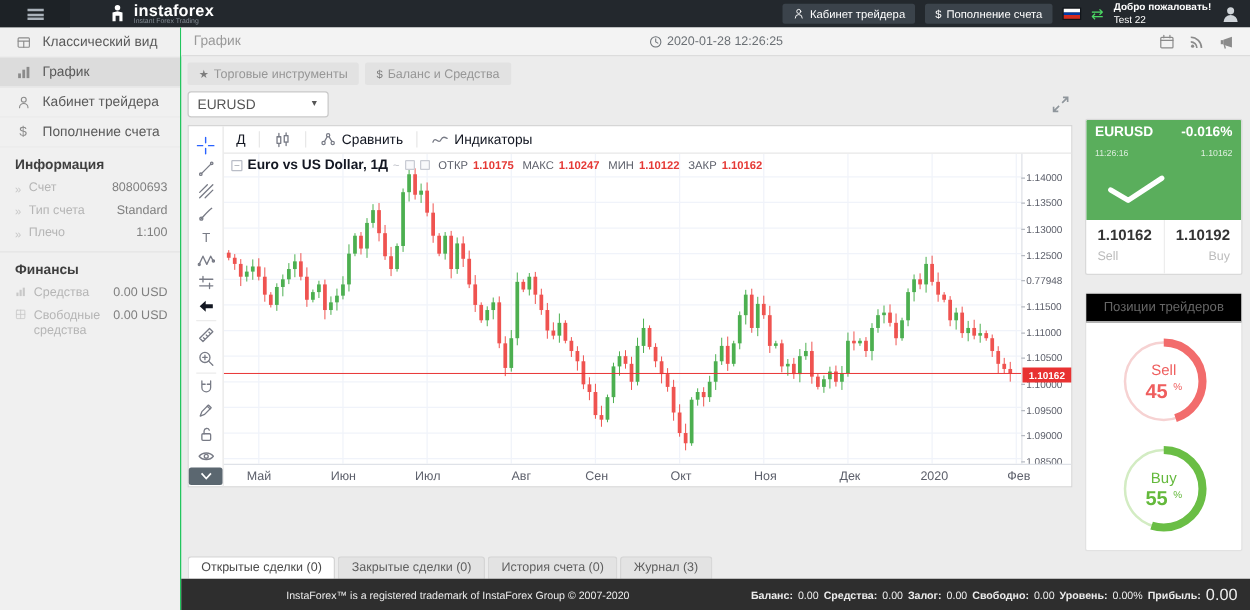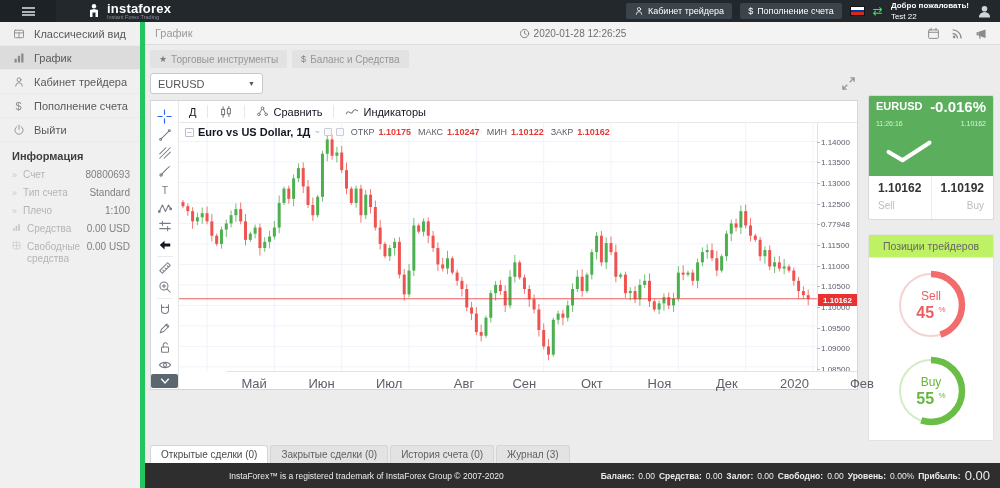--- a/index.html
+++ b/index.html
@@ -22,21 +22,21 @@
   .swap { color:#4cd964; font-size:12px; line-height:12px; cursor:pointer; }
   .welcome { text-align:left; line-height:8px; }
   .welcome b { color:#fff; font-size:8px; display:block; }
   .welcome span { color:#fff; font-size:8px; }
   .avatar { width:15px; height:15px; cursor:pointer; }
 
   
   .body-row { flex:1; display:flex; min-height:0; }
 
   
-  .sb { width:145px; flex:0 0 145px; background:#f0f0f0; border-right:5px solid #22c55e; font-size:11px; }
+  .sb { width:145px; flex:0 0 145px; background:#f0f0f0; border-right:1px solid #22c55e; font-size:11px; }
   .sb-item { height:24px; display:flex; align-items:center; gap:9px; padding-left:12px; color:#5a5a5a; border-bottom:1px solid #eaeaea; cursor:pointer; }
   .sb-item.active { background:#dcdcdc; }
   .sb-item .mi { width:13px; display:flex; justify-content:center; color:#8b8b8b; }
   .sb-sec { padding:8px 12px 4px; font-weight:bold; color:#3f3f3f; font-size:11px; }
   .sb-row { display:flex; align-items:flex-start; padding:3px 10px 3px 12px; font-size:10px; color:#b5b5b5; line-height:12px; }
   .sb-row .chev { color:#c8c8c8; font-size:9px; margin-right:6px; }
   .sb-row .lbl { flex:1; }
   .sb-row .val { color:#7f7f7f; text-align:right; white-space:nowrap; }
 
   
@@ -77,47 +77,47 @@
   .legend .coll { width:9px; height:9px; border:1px solid #b9bdc7; color:#9aa0aa; font-size:8px; line-height:7px; text-align:center; border-radius:1px; cursor:pointer; }
   .legend .ttl { font-size:11px; font-weight:bold; color:#131722; }
   .legend .tld { color:#b2b5be; font-size:9px; }
   .legend .sq { width:8px; height:8px; border:1px solid #c9ccd4; border-radius:1px; background:#f8f9fb; cursor:pointer; }
   .legend .ol { font-size:9px; color:#5d606b; margin-left:3px; }
   .legend .ov { font-size:9px; color:#e53935; font-weight:bold; }
   .y-axis { width:40px; flex:0 0 40px; border-left:1px solid #dfe2e8; position:relative; font-size:8px; color:#5d606b; }
   .y-tick { position:absolute; left:3px; }
   .y-tick:before { content:""; position:absolute; left:-4px; top:4px; width:3px; height:1px; background:#b6bac2; }
   .price-tag { position:absolute; left:0; width:39px; background:#e83232; color:#fff; font-size:8px; font-weight:bold; text-align:center; padding:1.5px 0; }
-  .x-axis { height:18px; flex:0 0 18px; border-top:1px solid #dfe2e8; position:relative; font-size:13px; color:#5d606b;margin-left:47px; }
+  .x-axis { height:18px; flex:0 0 18px; border-top:1px solid #dfe2e8; position:relative; font-size:10px; color:#5d606b; }
   .x-lab { position:absolute; top:4px; transform:translateX(-50%); }
 
   
   .tabs { margin-top:auto; display:flex; gap:2px; }
   .tab { height:18px; display:flex; align-items:center; padding:0 10px; font-size:10px; color:#5f5f5f; background:#e3e3e3; border:1px solid #d5d5d5; border-bottom:none; border-radius:3px 3px 0 0; cursor:pointer; }
   .tab.active { background:#fff; color:#4a4a4a; }
 
   
   .rp { width:138px; flex:0 0 138px; padding:50px 6px 0 6px; }
   .quote-card { border-radius:2px; overflow:hidden; border:1px solid #d9d9d9; background:#fff; }
   .q-head { background:#5aae5c; padding:5px 7px 2px; display:flex; justify-content:space-between; }
   .q-head .l b { color:#fff; font-size:11px; display:block; line-height:11px; }
   .q-head .l span { color:rgba(255,255,255,.78); font-size:7px; }
   .q-head .r { text-align:right; }
-  .q-head .r b { color:#fff; font-size:15px; display:block; line-height:11px; }
+  .q-head .r b { color:#fff; font-size:11px; display:block; line-height:11px; }
   .q-head .r span { color:rgba(255,255,255,.82); font-size:7px; }
   .q-check { background:#5aae5c; padding:6px 0 12px; display:flex; justify-content:flex-start; padding-left:14px; }
   .q-prices { display:flex; }
   .q-cell { flex:1; padding:5px 9px 6px; cursor:pointer; }
   .q-cell.sell { border-right:1px solid #ededed; }
   .q-cell b { display:block; font-size:12px; color:#333; font-weight:bold; line-height:14px; }
   .q-cell span { font-size:10px; color:#bcbcbc; }
   .q-cell.buy { text-align:right; }
 
   .pos-card { margin-top:14px; background:#fff; border:1px solid #e2e2e2; border-radius:2px; }
-  .pos-head { background:#bef264; border-bottom:1px solid #e8e8e8; text-align:center; font-size:10.5px; color:#666; padding:5px 0; }
+  .pos-head { background:#000000; border-bottom:1px solid #e8e8e8; text-align:center; font-size:10.5px; color:#666; padding:5px 0; }
   .pos-body { padding:10px 0 12px; display:flex; flex-direction:column; align-items:center; gap:12px; }
   .gauge { position:relative; width:74px; height:74px; }
   .gauge svg { position:absolute; inset:0; }
   .gauge .gtxt { position:absolute; inset:0; display:flex; flex-direction:column; align-items:center; justify-content:center; line-height:13px; }
   .gauge .gl { font-size:12px; }
   .gauge .gv { font-size:16px; font-weight:bold; }
   .gauge .gv sup { font-size:8px; font-weight:normal; }
   .gauge.sell .gl, .gauge.sell .gv { color:#ef5e5e; }
   .gauge.buy .gl, .gauge.buy .gv { color:#64b93c; }
 
@@ -207,47 +207,39 @@
               <circle cx="8" cy="5" r="2.6"></circle>
               <path d="M3.5 13.5 a4.5 4.5 0 0 1 9 0"></path>
             </svg>
           </span>
         <span>Кабинет трейдера</span>
       </div>
       <div class="sb-item">
         <span class="mi" style="font-size:11px;">$</span>
         <span>Пополнение счета</span>
       </div>
-      <div class="sb-item">
-        <span class="mi">
-            <svg class="ic" width="12" height="12" viewBox="0 0 16 16">
-              <path d="M5 3.5 a5.5 5.5 0 1 0 6 0"></path>
-              <path d="M8 1.5 V7"></path>
-            </svg>
-          </span>
-        <span>Выйти</span>
-      </div>
 
       <div class="sb-sec">Информация</div>
       <div class="sb-row">
         <span class="chev">»</span>
         <span class="lbl">Счет</span>
         <span class="val">80800693</span>
       </div>
       <div class="sb-row">
         <span class="chev">»</span>
         <span class="lbl">Тип счета</span>
         <span class="val">Standard</span>
       </div>
       <div class="sb-row">
         <span class="chev">»</span>
         <span class="lbl">Плечо</span>
         <span class="val">1:100</span>
       </div>
 
+      <div class="sb-sec" style="border-top:1px solid #e4e4e4; margin-top:5px;">Финансы</div>
       <div class="sb-row">
         <span class="chev"><svg width="9" height="9" viewBox="0 0 16 16" fill="#c8c8c8">
               <rect x="2" y="9" width="3" height="5"></rect>
               <rect x="6.5" y="5" width="3" height="9"></rect>
               <rect x="11" y="2" width="3" height="12"></rect>
             </svg></span>
         <span class="lbl">Средства</span>
         <span class="val">0.00 USD</span>
       </div>
       <div class="sb-row">

